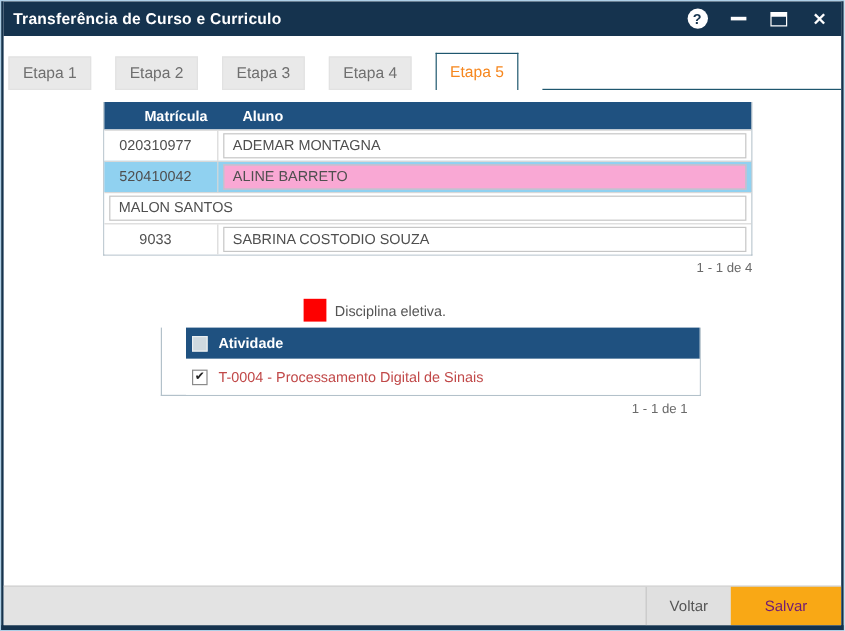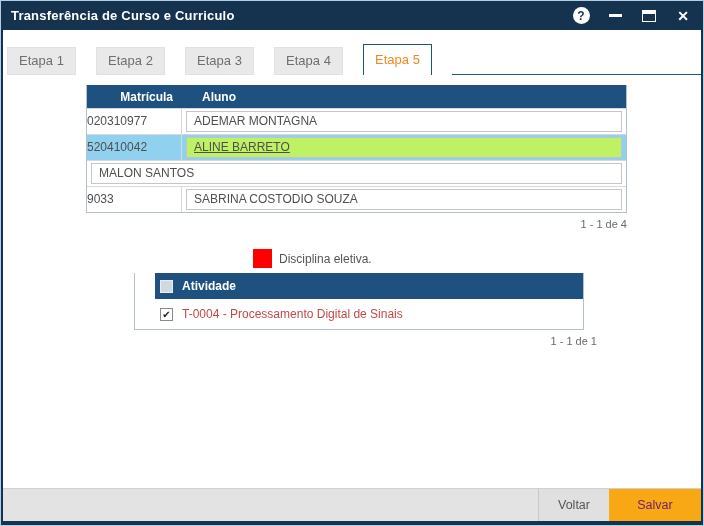--- a/index.html
+++ b/index.html
@@ -36,31 +36,31 @@
     color:#F6871F; line-height:29px;
   }
   .tab-filler { flex:1; height:100%; border-bottom:1px solid #1F576E; }
   
   .stu-table { position:absolute; left:83px; top:84px; width:541px; border:1px solid #b3c1ca; border-top:none; }
   .stu-head { display:flex; height:23px; background:#1F5180; color:#fff; font-size:12px; font-weight:600; align-items:center; }
   .stu-head .c1 { width:95px; text-align:right; padding-right:9px; }
   .stu-head .c2 { flex:1; padding-left:20px; }
   .stu-row { display:flex; height:26px; background:#fff; border-top:1px solid #d8d8d8; align-items:center; cursor:pointer; }
   .stu-row:first-of-type { border-top:none; }
-  .stu-row .c1 { width:95px; text-align:left; padding-right:9px; font-size:12px; color:#4f4f4f; border-right:1px solid #d8d8d8; height:100%; line-height:25px; }
+  .stu-row .c1 { width:95px; text-align:center; padding-right:9px; font-size:12px; color:#4f4f4f; border-right:1px solid #d8d8d8; height:100%; line-height:25px; }
   .stu-row .c2 { flex:1; height:100%; padding:2px 4px; }
   .name-box {
     width:100%; height:100%; border:1px solid #c6c6c6; background:#fff;
     font-size:12px; color:#4f4f4f; line-height:19px; padding-left:7px;
   }
   .stu-row.selected { background:#90D1F0; }
-  .stu-row.selected .name-box { background:#bef264; border-color:#b9c6cc;text-decoration:underline; }
+  .stu-row.selected .name-box { background:#f9a8d4; border-color:#b9c6cc; }
   .pagination { position:absolute; font-size:11px; color:#6a6a6a; text-align:right; }
   #pag1 { left:83px; width:541px; top:217px; }
-  #pag2 { left:144px; width:450px; top:334px; }
+  #pag2 { left:120px; width:450px; top:334px; }
   
   .legend { position:absolute; left:250px; top:248px; display:flex; align-items:center; }
   .legend-swatch { width:19px; height:19px; background:#FE0000; }
   .legend-label { margin-left:7px; font-size:12px; color:#555; }
   
   .act-table { position:absolute; left:131px; top:272px; width:450px; border:1px solid #b3c1ca; border-top:none;padding-left:20px; }
   .act-head { display:flex; height:26px; background:#1F5180; color:#fff; font-size:12px; font-weight:600; align-items:center; padding-left:5px; }
   .act-head .cb { width:13px; height:13px; background:#cfd9df; border:1px solid #e9eef1; }
   .act-head .lbl { margin-left:9px; }
   .act-row { display:flex; height:30px; background:#fff; align-items:center; padding-left:5px; cursor:pointer; }

